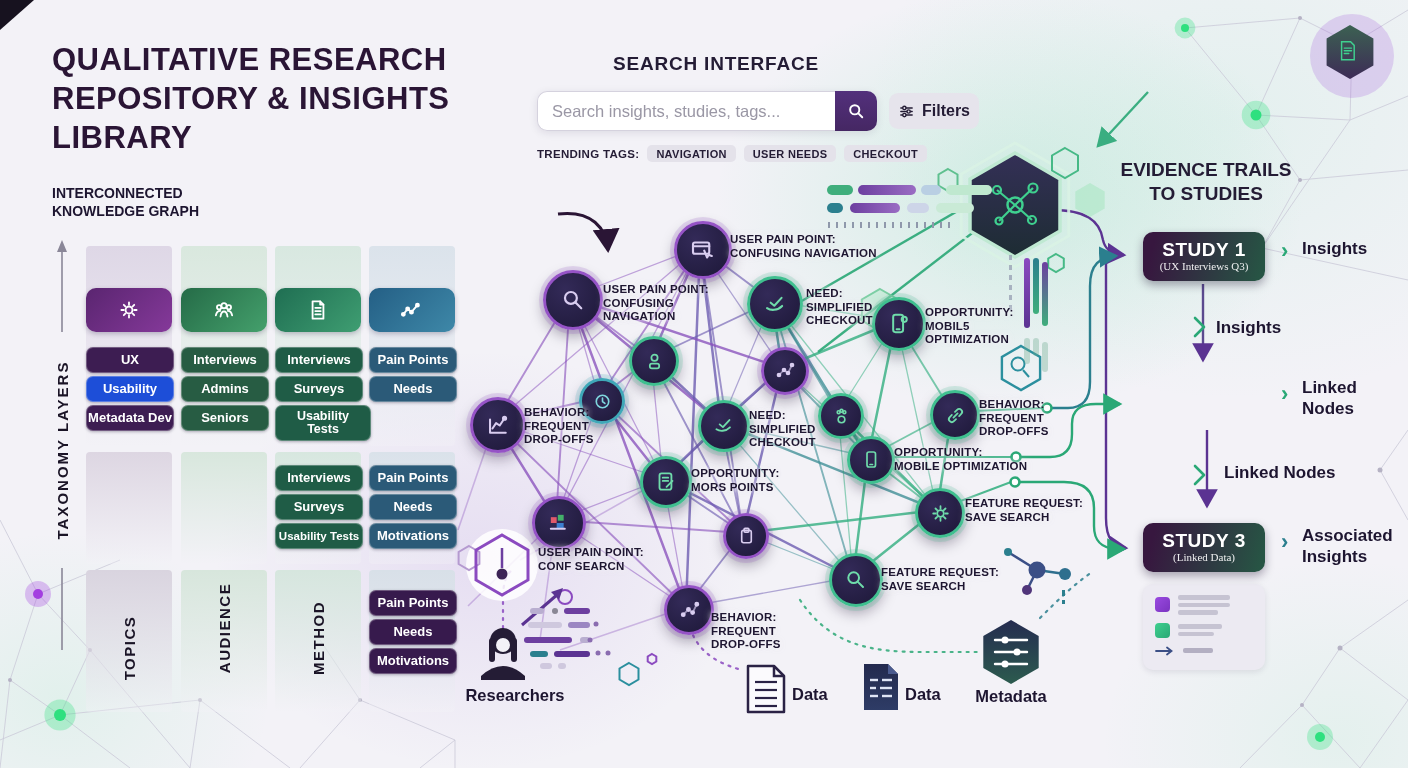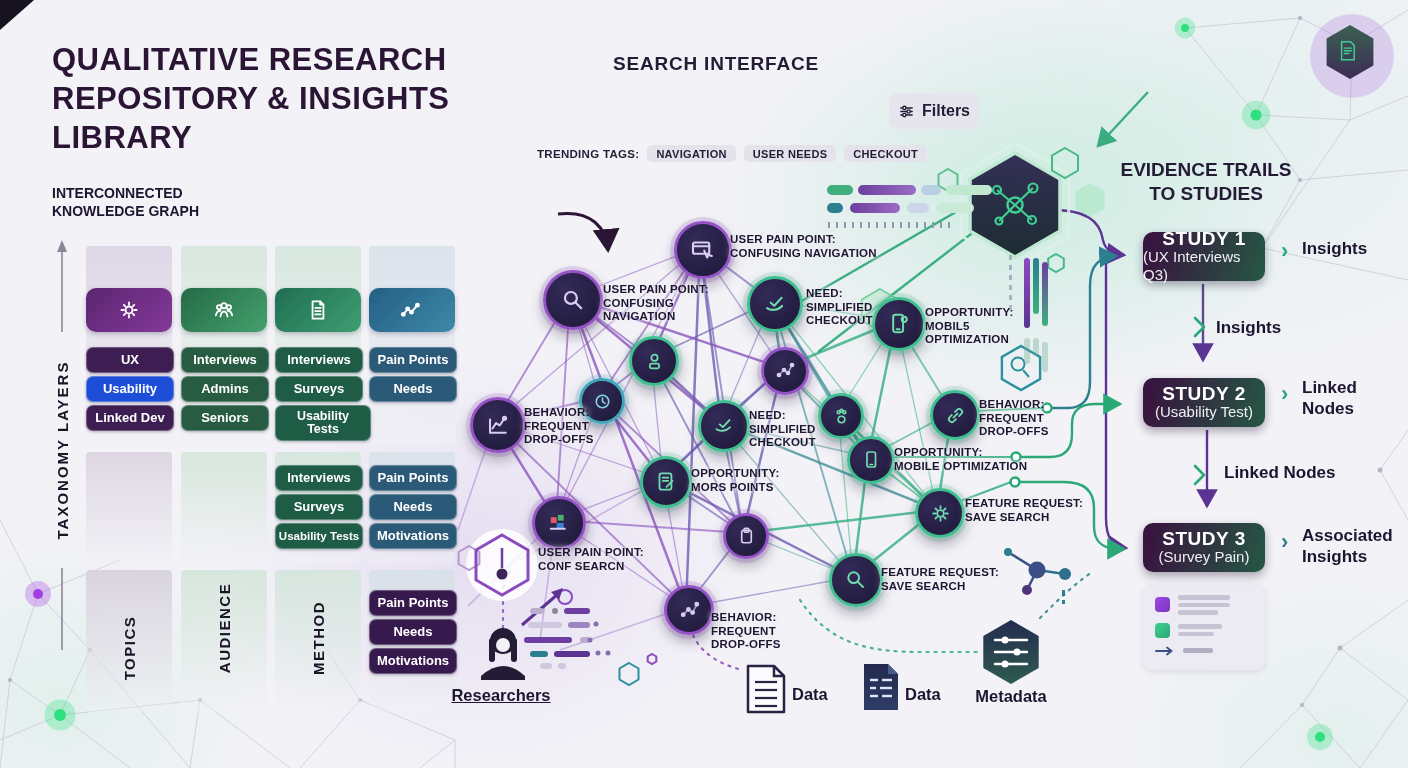--- a/index.html
+++ b/index.html
@@ -49,21 +49,21 @@
     background:radial-gradient(circle at 35% 30%, #332a58, #1d1838);z-index:3;cursor:pointer;}
   .node-label{position:absolute;font-size:11.5px;font-weight:800;line-height:1.18;color:#1d1530;
     white-space:pre;z-index:4;letter-spacing:.2px;
     text-shadow:0 0 5px rgba(243,242,247,.95),0 0 9px rgba(243,242,247,.9);}
   .ev-head{position:absolute;left:1106px;top:158px;width:200px;text-align:center;font-size:19px;
     font-weight:800;line-height:1.25;z-index:3;}
   .study-box{position:absolute;left:1143px;width:122px;height:49px;border-radius:10px;z-index:4;
     background:linear-gradient(105deg,#37173f 10%,#275444 95%);display:flex;flex-direction:column;
     align-items:center;justify-content:center;box-shadow:0 4px 10px rgba(20,10,40,.35);cursor:pointer;}
   .study-title{font-size:19px;font-weight:800;color:#fff;line-height:1.05;letter-spacing:.5px;}
-  .study-sub{font-size:15px;color:rgba(255,255,255,.92);line-height:1.2;}
+  .study-sub{font-size:11px;color:rgba(255,255,255,.92);line-height:1.2;font-family:Liberation Serif, serif;}
   .side-chev{position:absolute;left:1281px;font-size:22px;font-weight:800;z-index:4;line-height:1;}
   .side-label{position:absolute;left:1302px;font-size:17px;font-weight:600;color:#1d1530;
     line-height:1.25;white-space:pre-line;z-index:4;}
   .flow-label{position:absolute;font-size:17px;font-weight:600;color:#1d1530;z-index:4;}
   .detail-card{position:absolute;left:1143px;top:584px;width:122px;height:86px;border-radius:10px;
     background:#eceaf2;z-index:3;box-shadow:0 2px 6px rgba(30,20,60,.1);padding:11px 12px;box-sizing:border-box;}
   .dc-row{display:flex;align-items:center;gap:8px;margin-bottom:8px;}
   .dc-sq{width:15px;height:15px;border-radius:4px;flex:0 0 auto;}
   .dc-lines{display:flex;flex-direction:column;gap:3px;flex:1;}
   .dc-line{height:4.5px;border-radius:2px;background:#c6c3d2;}
@@ -387,20 +387,29 @@
     </svg>
 
   <h1 class="title hline">QUALITATIVE RESEARCH
 REPOSITORY &amp; INSIGHTS
 LIBRARY</h1>
   <div class="kg-head hline">INTERCONNECTED
 KNOWLEDGE GRAPH</div>
   <div class="vlabel" style="left:62px;top:450px;font-size:15px;letter-spacing:2px;">TAXONOMY LAYERS</div>
 
   <div class="search-head">SEARCH INTERFACE</div>
+  <div class="search-bar">
+    <input class="search-input" type="text" placeholder="Search insights, studies, tags..." style="">
+    <button class="search-btn">
+      <svg width="20" height="20" viewBox="0 0 24 24" fill="none" stroke="#ffffff" stroke-width="2.3" stroke-linecap="round">
+        <circle cx="10.5" cy="10.5" r="5.5"></circle>
+          <path d="M14.8 14.8L19.5 19.5"></path>
+      </svg>
+    </button>
+  </div>
   <button class="filters-btn">
     <svg width="17" height="17" viewBox="0 0 24 24" fill="none" stroke="#241c35" stroke-width="2" stroke-linecap="round">
       <path d="M4 7h16M4 12h16M4 17h16"></path>
       <circle cx="9" cy="7" r="2.3" fill="#e6e4ec"></circle>
       <circle cx="15" cy="12" r="2.3" fill="#e6e4ec"></circle>
       <circle cx="9" cy="17" r="2.3" fill="#e6e4ec"></circle>
     </svg>
     <span>Filters</span>
   </button>
   <div class="trend-row">
@@ -433,41 +442,41 @@
         </div>
     </div>
     <div class="dc-row" style="margin-bottom:0;">
       <svg width="20" height="10" viewBox="0 0 20 10">
         <path d="M1 5h14M12 1.5L16.5 5 12 8.5" fill="none" stroke="#3b4f86" stroke-width="1.8" stroke-linecap="round"></path>
       </svg>
       <div class="dc-line" style="width:30px;background:#b3afc2;"></div>
     </div>
   </div>
 
-  <div class="bottom-label" style="left:441px;top:686px;width:120px;text-align:center;text-decoration:underline;">Researchers</div>
+  <div class="bottom-label" style="left:455px;top:686px;width:120px;text-align:center;">Researchers</div>
   <div class="bottom-label" style="left:792px;top:685px;">Data</div>
   <div class="bottom-label" style="left:905px;top:685px;">Data</div>
   <div class="bottom-label" style="left:973px;top:687px;width:76px;text-align:center;">Metadata</div>
 <div class="tax-band" style="left:86px;top:246px;width:86px;height:200px;background:linear-gradient(180deg,#ded7e6 0%,rgba(243,242,247,.35) 100%);"></div>
     <div class="tax-band" style="left:86px;top:452px;width:86px;height:112px;background:linear-gradient(180deg,#ddd6e2 0%,rgba(243,242,247,.35) 100%);"></div>
     <div class="tax-band" style="left:86px;top:570px;width:86px;height:142px;background:linear-gradient(180deg,#d9d4df 0%,rgba(243,242,247,.35) 100%);"></div>
     <div class="tax-header" style="left:86px;top:288px;background:linear-gradient(135deg,#5a2570,#85399a);">
       <svg width="26" height="26" viewBox="0 0 24 24" fill="none" stroke="#ffffff" stroke-width="1.7" stroke-linecap="round" stroke-linejoin="round">
         <circle cx="12" cy="12" r="3.2"></circle>
         <path d="M12 5v2.2M12 16.8V19M5 12h2.2M16.8 12H19M7.2 7.2l1.6 1.6M15.2 15.2l1.6 1.6M16.8 7.2l-1.6 1.6M8.8 15.2l-1.6 1.6"></path>
       </svg>
     </div>
     <div class="pill" style="left:86px;top:347px;background:#3d1d52;border:1px solid rgba(255,255,255,.28);">
       <span>UX</span>
     </div>
     <div class="pill" style="left:86px;top:376px;background:#1d4ed8;border:1px solid rgba(255,255,255,.28);">
       <span>Usability</span>
     </div>
     <div class="pill" style="left:86px;top:405px;background:#3d1d52;border:1px solid rgba(255,255,255,.28);">
-      <span>Linked Dev</span>
+      <span>Metadata Dev</span>
     </div>
     <div class="vlabel" style="left:129px;top:648px;font-size:15px;letter-spacing:1.5px;">TOPICS</div>
     <div class="tax-band" style="left:181px;top:246px;width:86px;height:200px;background:linear-gradient(180deg,#d9e8de 0%,rgba(243,242,247,.35) 100%);"></div>
     <div class="tax-band" style="left:181px;top:452px;width:86px;height:112px;background:linear-gradient(180deg,#d8e7dd 0%,rgba(243,242,247,.35) 100%);"></div>
     <div class="tax-band" style="left:181px;top:570px;width:86px;height:142px;background:linear-gradient(180deg,#d7e6dc 0%,rgba(243,242,247,.35) 100%);"></div>
     <div class="tax-header" style="left:181px;top:288px;background:linear-gradient(135deg,#256b47,#44a06c);">
       <svg width="26" height="26" viewBox="0 0 24 24" fill="none" stroke="#ffffff" stroke-width="1.7" stroke-linecap="round" stroke-linejoin="round">
         <circle cx="7.5" cy="9.5" r="2"></circle>
         <circle cx="16.5" cy="9.5" r="2"></circle>
         <circle cx="12" cy="8" r="2.4"></circle>
@@ -699,27 +708,23 @@
     </div>
     <div class="node-label" style="left:711px;top:611px;">BEHAVIOR:
 FREQUENT
 DROP-OFFS</div>
     <div class="study-box" style="top:232px;">
       <div class="study-title">STUDY 1</div>
       <div class="study-sub">(UX Interviews Q3)</div>
     </div>
     <div class="side-chev" style="top:240px;color:#2aa876;">›</div>
     <div class="side-label" style="top:238px;">Insights</div>
-    <div class="study-box" style="top:378px;">
-      <div class="study-title">STUDY 2</div>
-      <div class="study-sub">(Usability Test)</div>
-    </div>
     <div class="side-chev" style="top:383px;color:#2aa876;">›</div>
     <div class="side-label" style="top:377px;">Linked
 Nodes</div>
     <div class="study-box" style="top:523px;">
       <div class="study-title">STUDY 3</div>
-      <div class="study-sub">(Survey Pain)</div>
+      <div class="study-sub">(Linked Data)</div>
     </div>
     <div class="side-chev" style="top:531px;color:#2b7f8e;">›</div>
     <div class="side-label" style="top:525px;">Associated
 Insights</div>
   </div>
 
 </body></html>

